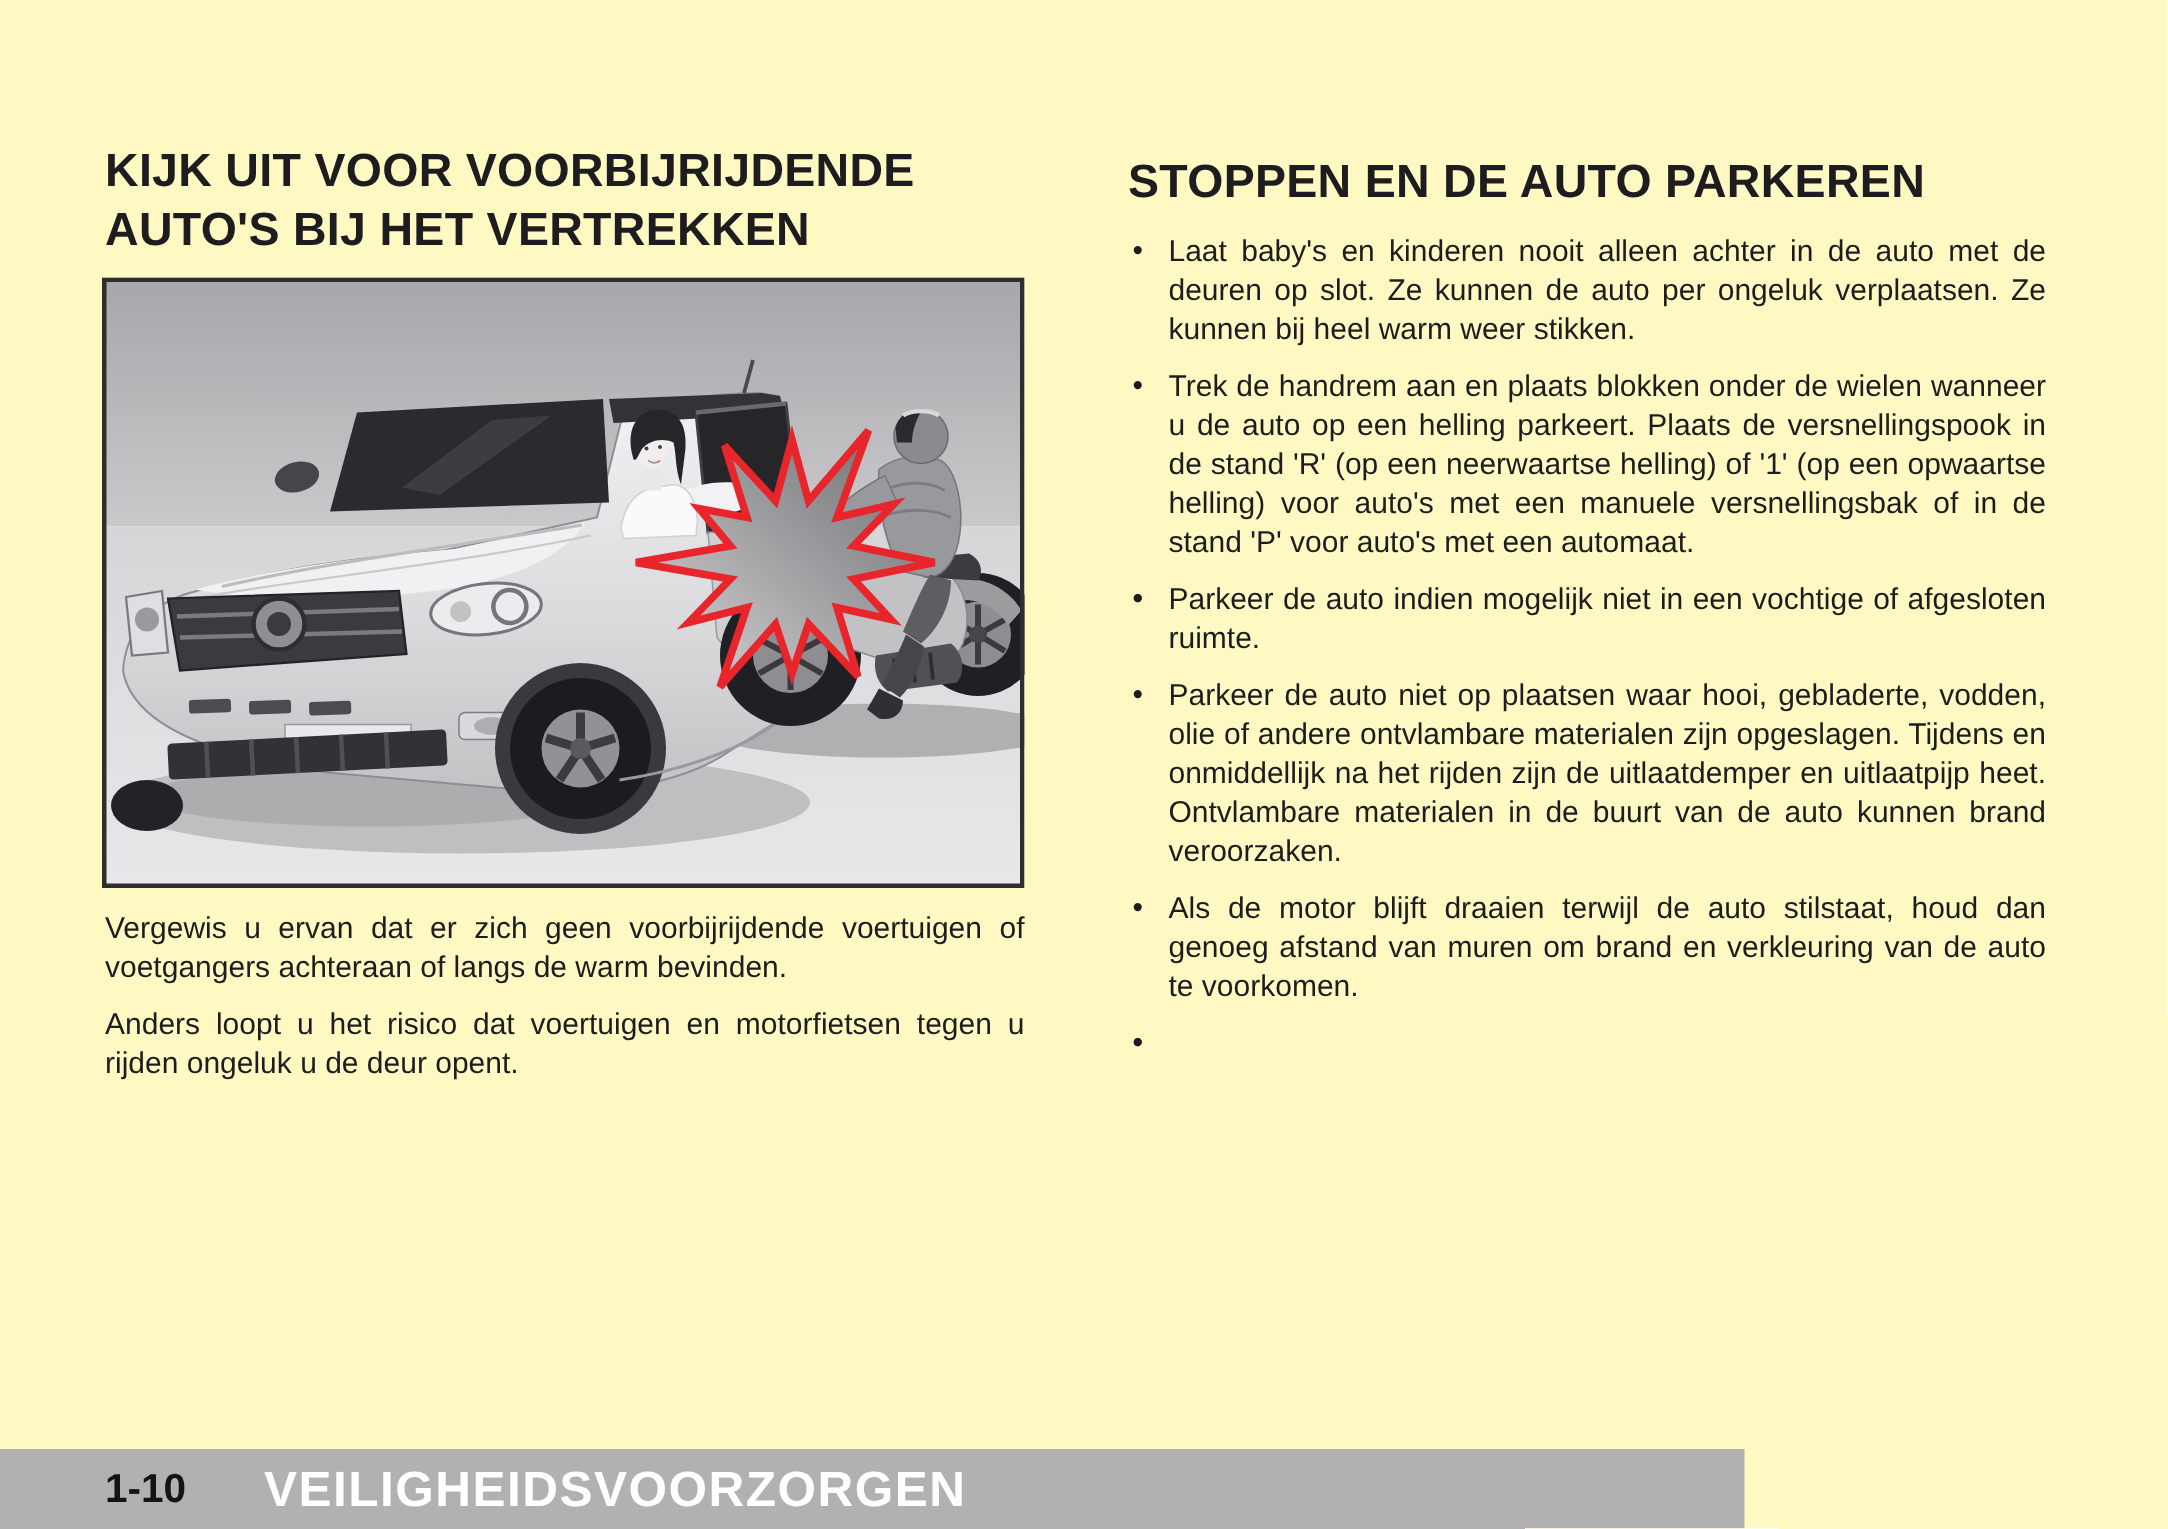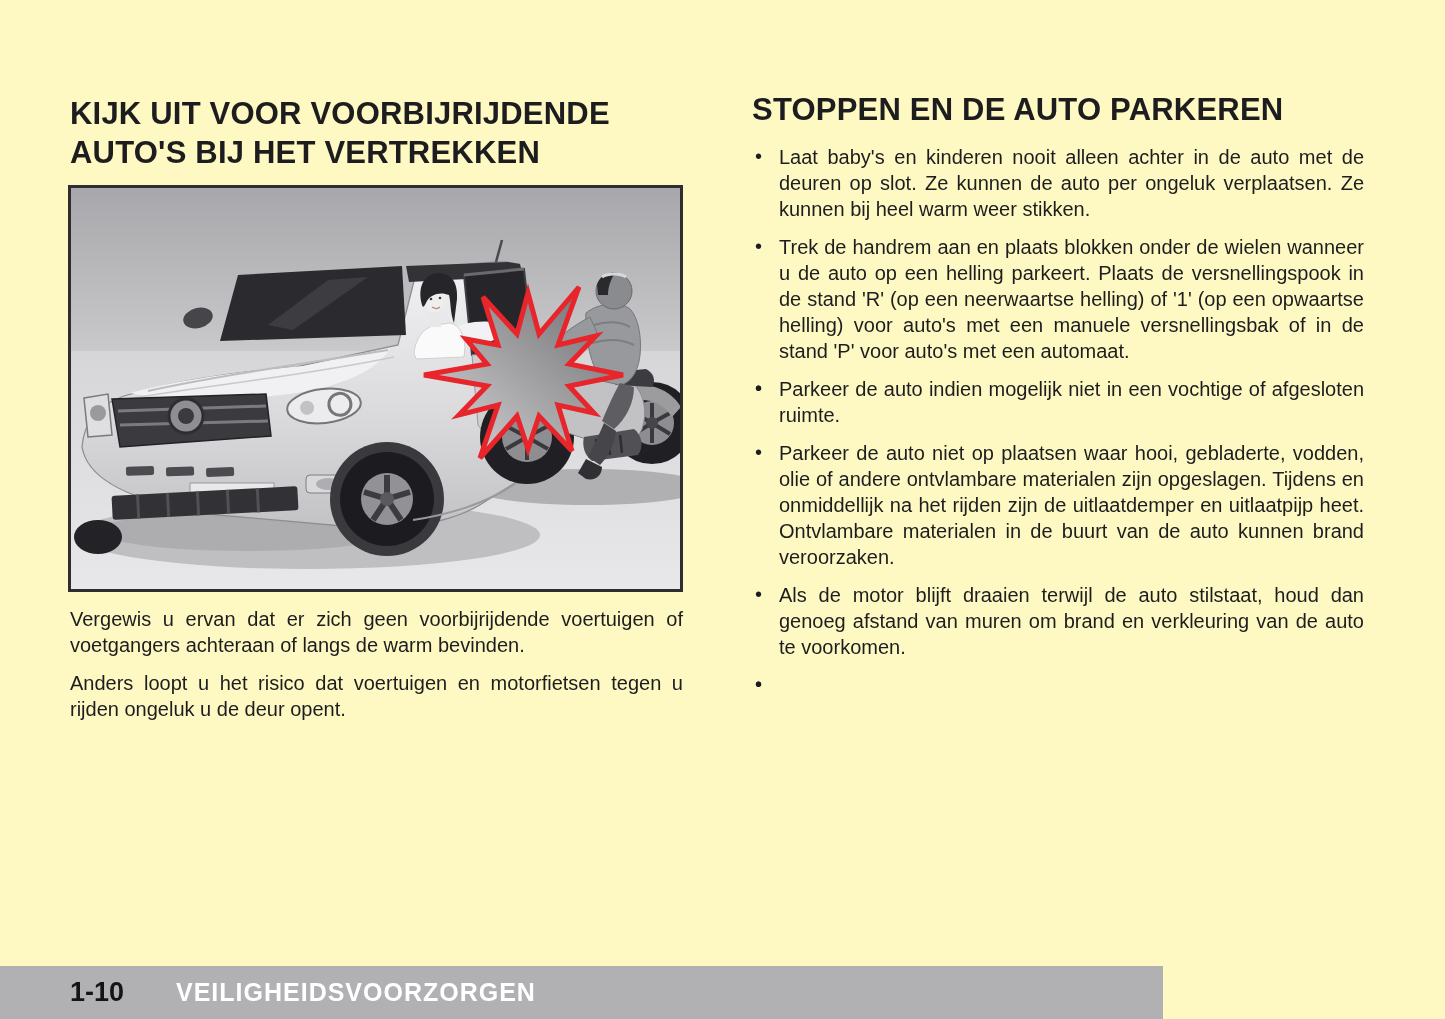--- a/index.html
+++ b/index.html
@@ -12,21 +12,21 @@
   .page { position:relative; width:1445px; height:1019px; background:#fef9c3; overflow:hidden; }
 
   .section-heading {
     font-weight:bold;
     font-size:31px;
     line-height:39px;
     letter-spacing:.2px;
     color:#1d1d1f;
   }
   #left-heading  { position:absolute; left:70px;  top:94px; width:616px; }
-  #right-col     { position:absolute; left:752px; top:90px; width:612px; }
+  #right-col     { position:absolute; left:752px; top:101px; width:612px; }
 
   #figure-frame {
     position:absolute; left:68px; top:185px;
     width:615px; height:407px;
   }
   #figure-frame svg { display:block; width:615px; height:407px; }
 
   #left-text { position:absolute; left:70px; top:606px; width:613px; }
   .body-par {
     font-size:20px; line-height:26px;
@@ -53,21 +53,21 @@
     background:#b1b1b3;
   }
   #footer-page-number {
     position:absolute; left:70px; top:0;
     height:53px; line-height:53px;
     font-weight:bold; font-size:27px; color:#141416;
   }
   #footer-section-title {
     position:absolute; left:176px; top:0;
     height:53px; line-height:53px;
-    font-weight:bold; font-size:25px; color:#ffffff;
+    font-weight:bold; font-size:33px; color:#ffffff;
     letter-spacing:1px;
   }
 </style>
 </head>
 <body>
 
 <div class="page">
 
   <h1 id="left-heading" class="section-heading">KIJK UIT VOOR VOORBIJRIJDENDE AUTO'S BIJ HET VERTREKKEN</h1>
 

